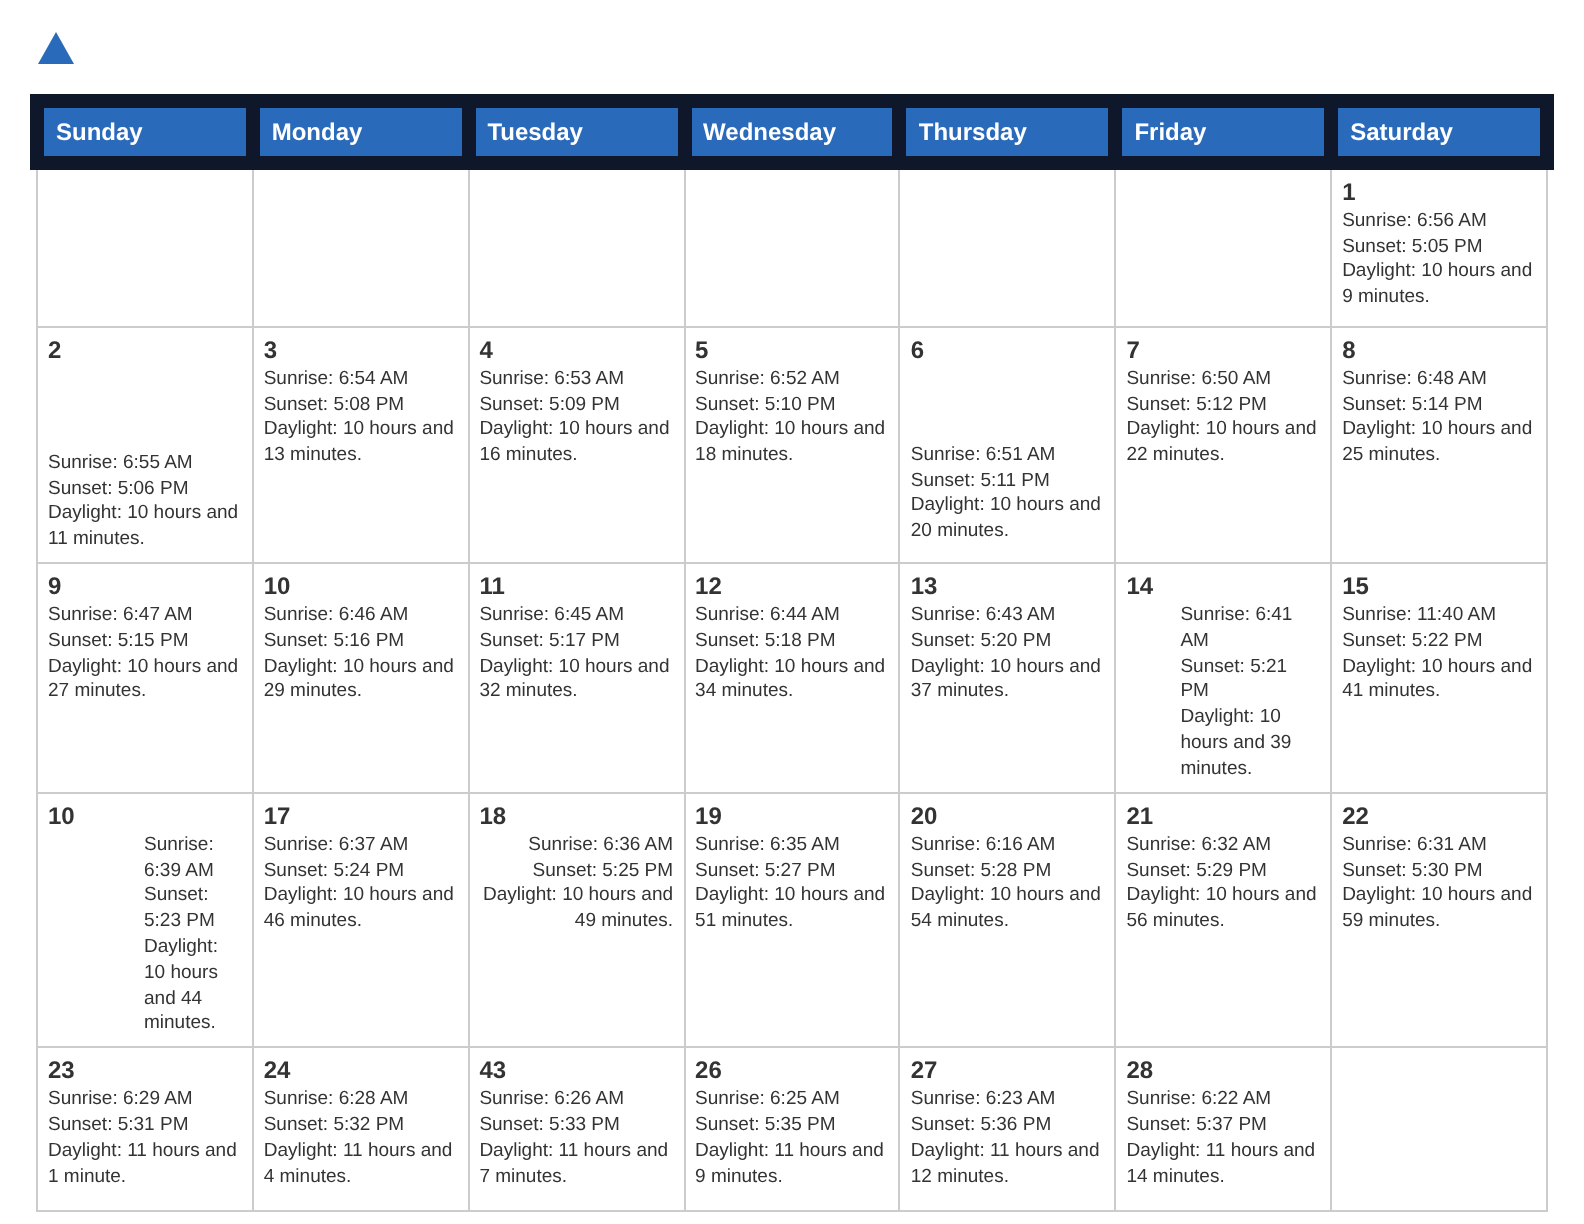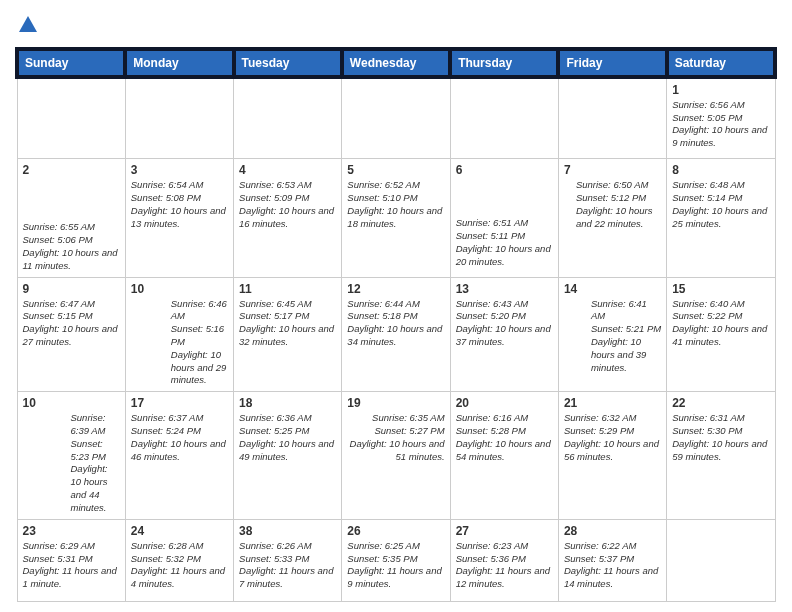--- a/index.html
+++ b/index.html
@@ -57,42 +57,41 @@
       border-collapse: collapse;
       border: 1px solid #ccc;
     }
     .calendar th {
       background-color: #2a6abb;
       color: #fff;
       font-size: 12px;
       font-weight: bold;
       padding: 5px 6px;
       text-align: left;
-      border: 4px solid #0f172a;
+      border: 7px solid #0f172a;
     }
     .calendar td {
       border: 1px solid #ccc;
       vertical-align: top;
       padding: 4px 5px;
       width: calc(100% / 7);
       font-size: 10px;
       color: #333;
       height: 82px;
     }
     .day-number {
       font-size: 12px;
       font-weight: bold;
       margin-bottom: 2px;
       display: block;
     }
     .cell-info {
       font-size: 9.5px;
       line-height: 1.35;
       color: #333;
-      font-style: italic;
     }
     .empty-cell {
       background: #fff;
     }
   </style>
 </head>
 <body>
 
 <div class="page">
   <div class="header">
@@ -167,41 +166,41 @@
 Daylight: 10 hours and 18 minutes.</div>
           </td>
           <td>
             <span class="day-number">6</span>
             <div class="cell-info" style="white-space: pre-line; margin-top: 40px;">Sunrise: 6:51 AM
 Sunset: 5:11 PM
 Daylight: 10 hours and 20 minutes.</div>
           </td>
           <td>
             <span class="day-number">7</span>
-            <div class="cell-info" style="white-space: pre-line; margin-left: 12px;">Sunrise: 6:50 AM
+            <div class="cell-info" style="white-space: pre-line;">Sunrise: 6:50 AM
 Sunset: 5:12 PM
 Daylight: 10 hours and 22 minutes.</div>
           </td>
           <td>
             <span class="day-number">8</span>
             <div class="cell-info" style="white-space: pre-line;">Sunrise: 6:48 AM
 Sunset: 5:14 PM
 Daylight: 10 hours and 25 minutes.</div>
           </td>
         </tr>
         <tr>
           <td>
             <span class="day-number">9</span>
             <div class="cell-info" style="white-space: pre-line;">Sunrise: 6:47 AM
 Sunset: 5:15 PM
 Daylight: 10 hours and 27 minutes.</div>
           </td>
           <td>
             <span class="day-number">10</span>
-            <div class="cell-info" style="white-space: pre-line; margin-left: 40px;">Sunrise: 6:46 AM
+            <div class="cell-info" style="white-space: pre-line;">Sunrise: 6:46 AM
 Sunset: 5:16 PM
 Daylight: 10 hours and 29 minutes.</div>
           </td>
           <td>
             <span class="day-number">11</span>
             <div class="cell-info" style="white-space: pre-line;">Sunrise: 6:45 AM
 Sunset: 5:17 PM
 Daylight: 10 hours and 32 minutes.</div>
           </td>
           <td>
@@ -217,47 +216,47 @@
 Daylight: 10 hours and 37 minutes.</div>
           </td>
           <td>
             <span class="day-number">14</span>
             <div class="cell-info" style="white-space: pre-line; margin-left: 27px;">Sunrise: 6:41 AM
 Sunset: 5:21 PM
 Daylight: 10 hours and 39 minutes.</div>
           </td>
           <td>
             <span class="day-number">15</span>
-            <div class="cell-info" style="white-space: pre-line;">Sunrise: 6:40 AM
+            <div class="cell-info" style="white-space: pre-line;">Sunrise: 11:40 AM
 Sunset: 5:22 PM
 Daylight: 10 hours and 41 minutes.</div>
           </td>
         </tr>
         <tr>
           <td>
             <span class="day-number">10</span>
             <div class="cell-info" style="white-space: pre-line; margin-left: 48px;">Sunrise: 6:39 AM
 Sunset: 5:23 PM
 Daylight: 10 hours and 44 minutes.</div>
           </td>
           <td>
             <span class="day-number">17</span>
             <div class="cell-info" style="white-space: pre-line;">Sunrise: 6:37 AM
 Sunset: 5:24 PM
 Daylight: 10 hours and 46 minutes.</div>
           </td>
           <td>
             <span class="day-number">18</span>
-            <div class="cell-info" style="white-space: pre-line;">Sunrise: 6:36 AM
+            <div class="cell-info" style="white-space: pre-line; text-align: right;">Sunrise: 6:36 AM
 Sunset: 5:25 PM
 Daylight: 10 hours and 49 minutes.</div>
           </td>
           <td>
             <span class="day-number">19</span>
-            <div class="cell-info" style="white-space: pre-line; text-align: right;">Sunrise: 6:35 AM
+            <div class="cell-info" style="white-space: pre-line;">Sunrise: 6:35 AM
 Sunset: 5:27 PM
 Daylight: 10 hours and 51 minutes.</div>
           </td>
           <td>
             <span class="day-number">20</span>
             <div class="cell-info" style="white-space: pre-line;">Sunrise: 6:16 AM
 Sunset: 5:28 PM
 Daylight: 10 hours and 54 minutes.</div>
           </td>
           <td>
@@ -280,21 +279,21 @@
 Sunset: 5:31 PM
 Daylight: 11 hours and 1 minute.</div>
           </td>
           <td>
             <span class="day-number">24</span>
             <div class="cell-info" style="white-space: pre-line;">Sunrise: 6:28 AM
 Sunset: 5:32 PM
 Daylight: 11 hours and 4 minutes.</div>
           </td>
           <td>
-            <span class="day-number">38</span>
+            <span class="day-number">43</span>
             <div class="cell-info" style="white-space: pre-line;">Sunrise: 6:26 AM
 Sunset: 5:33 PM
 Daylight: 11 hours and 7 minutes.</div>
           </td>
           <td>
             <span class="day-number">26</span>
             <div class="cell-info" style="white-space: pre-line;">Sunrise: 6:25 AM
 Sunset: 5:35 PM
 Daylight: 11 hours and 9 minutes.</div>
           </td>

